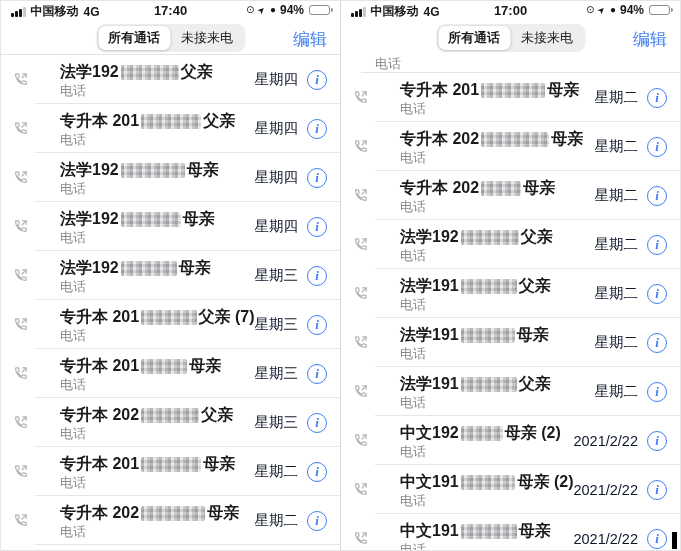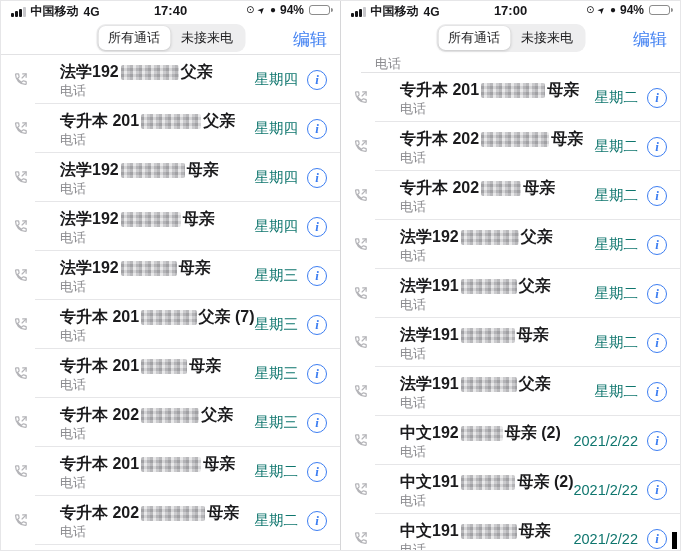--- a/index.html
+++ b/index.html
@@ -43,21 +43,21 @@
   .seg-control {
     position:absolute; left:50%; top:1px; transform:translateX(-50%);
     display:flex; background:#eeeeef; border-radius:9px; padding:2px; gap:1px;
   }
   .seg {
     border:none; background:transparent; font-family:inherit;
     font-size:13px; color:#1c1c1e; padding:3px 10px; border-radius:7px; white-space:nowrap;
   }
   .seg.selected {
     background:#fff; box-shadow:0 1px 3px rgba(0,0,0,.15), 0 0 0 .5px rgba(0,0,0,.04);
-    font-weight:400;
+    font-weight:700;
   }
   .edit-btn {
     position:absolute; right:13px; top:5px; border:none; background:none;
     font-family:Liberation Mono, monospace; font-size:17px; color:var(--accent);
   }
 
   
   .list { position:absolute; top:53px; left:0; right:0; bottom:0; overflow:hidden; }
   .panel.left .list { border-top:1px solid #e2e2e4; }
   .partial-row { height:19px; position:relative; }
@@ -83,21 +83,21 @@
   .redact {
     display:inline-block; height:15px; margin:0 2px; border-radius:2px;
     background-color:#cfcfd1;
     background-image:
       repeating-linear-gradient(90deg, rgba(90,90,95,.28) 0 3px, rgba(255,255,255,.35) 3px 6px, rgba(150,150,155,.25) 6px 9px),
       repeating-linear-gradient(0deg, rgba(255,255,255,.3) 0 3px, rgba(120,120,126,.22) 3px 6px);
     filter:blur(.4px);
   }
   .row-sub { font-size:13px; color:#8a8a8e; margin-top:2px; line-height:1; }
   .row-right { display:flex; align-items:center; gap:9px; padding-right:13px; flex:0 0 auto; }
-  .when { font-size:14.5px; color:#0f766e; }
+  .when { font-size:14.5px; color:#0f172a; }
   .info-icon {
     width:20px; height:20px; border:1.5px solid var(--accent); border-radius:50%;
     color:var(--accent); display:flex; align-items:center; justify-content:center;
     font-family:"Liberation Serif","DejaVu Serif",serif; font-style:italic; font-weight:700;
     font-size:13px; line-height:1; background:#fff;
   }
   .cursor-artifact {
     position:absolute; right:3px; bottom:1px; width:5px; height:17px; background:#000;
   }
   :root { --accent:#3d7ef2; }

